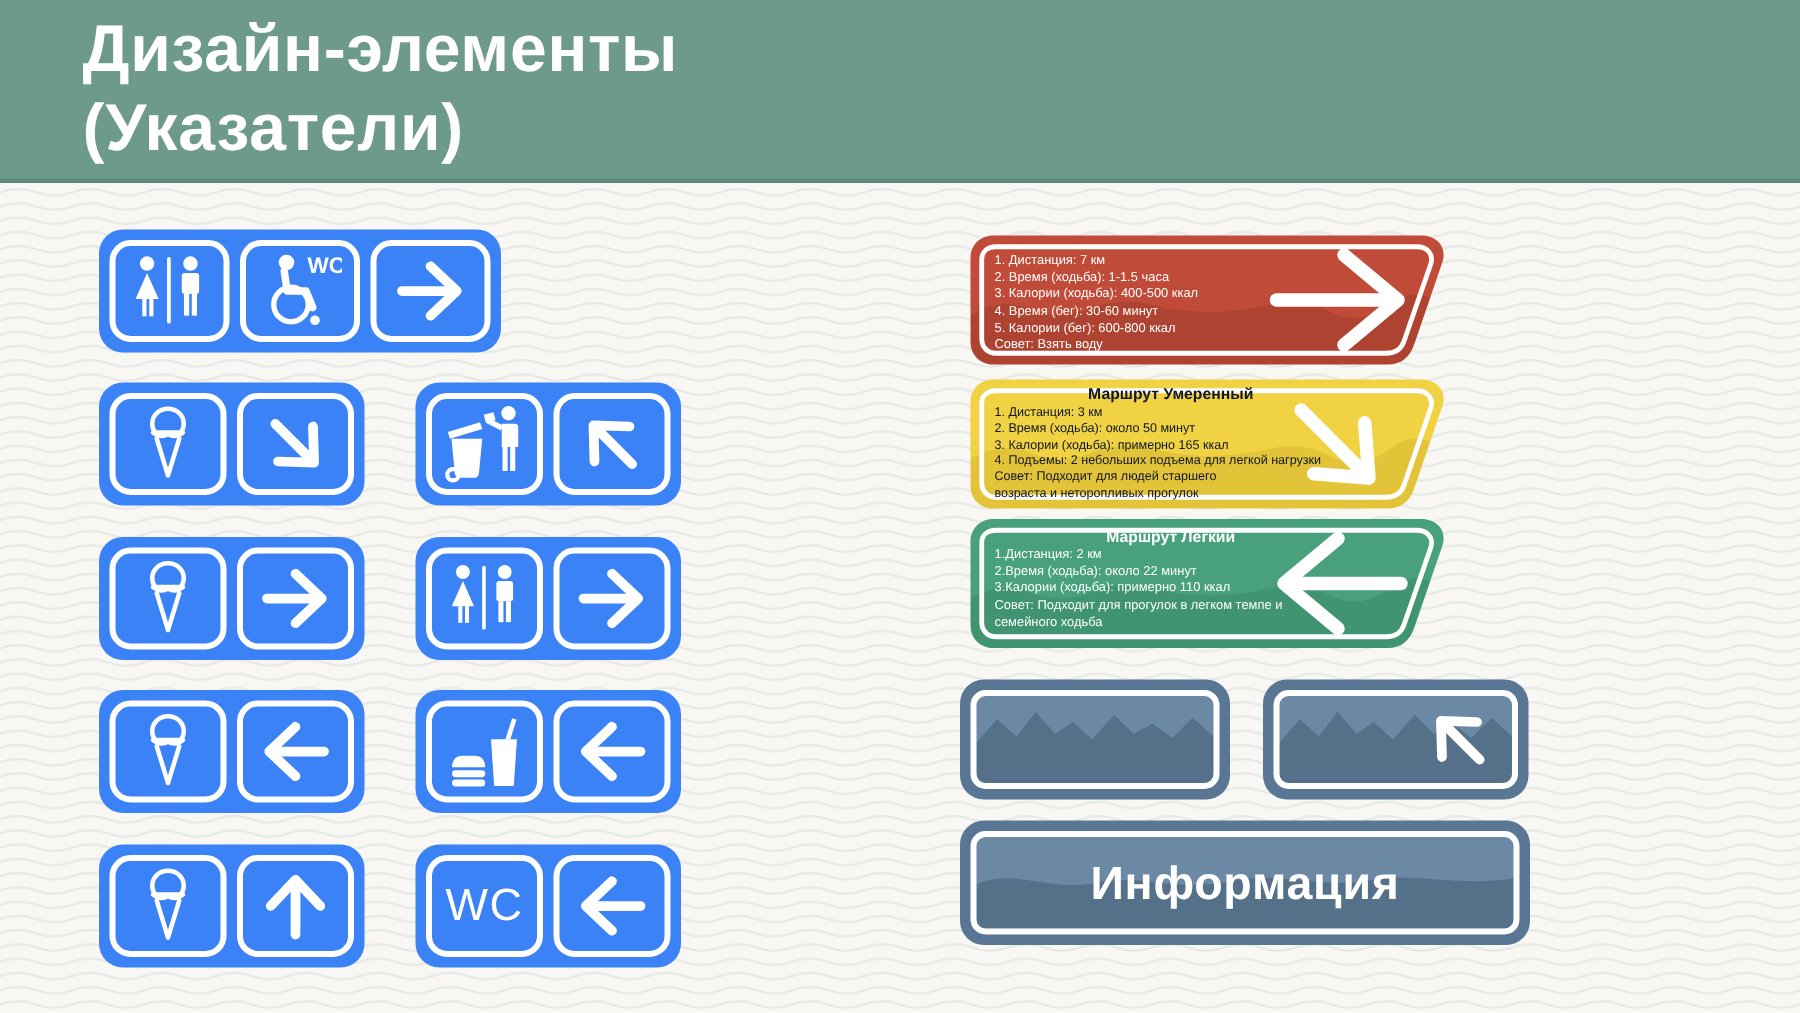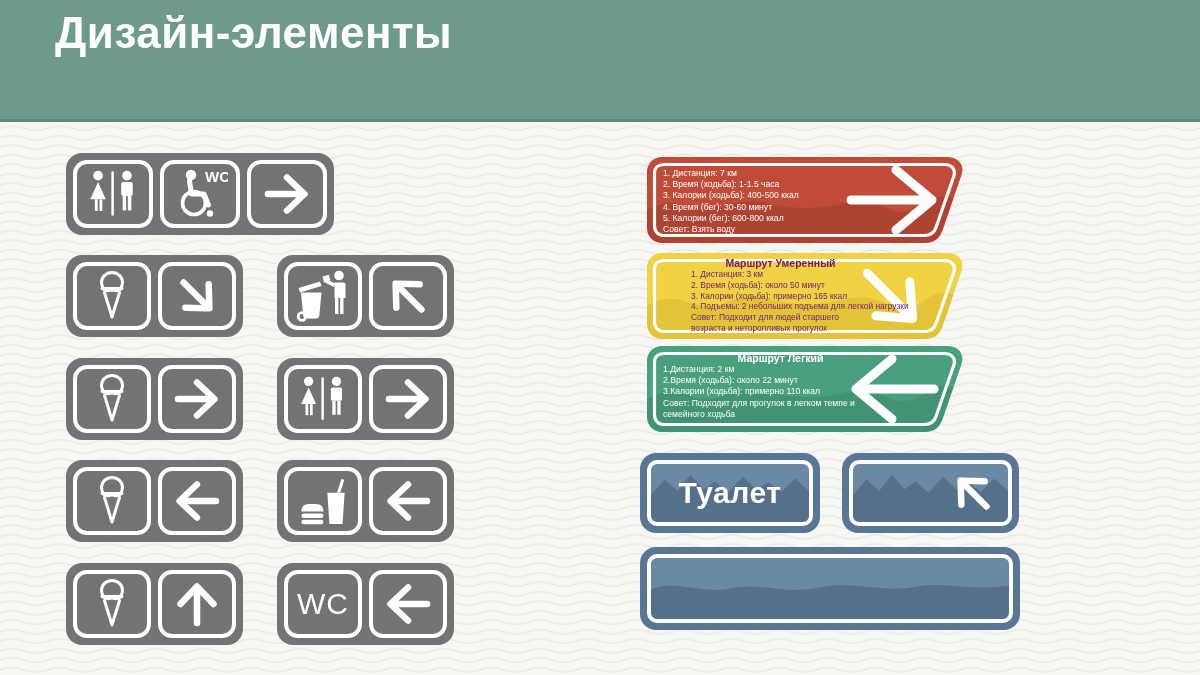--- a/index.html
+++ b/index.html
@@ -12,37 +12,37 @@
   .header{
     position:absolute;left:0;top:0;width:1200px;height:122px;
     background:#6D9A89;border-bottom:3px solid #5E8A79;box-sizing:border-box;
   }
   .title{
     position:absolute;left:55px;top:6px;color:#FFFFFF;
     font-size:44px;font-weight:700;line-height:53px;letter-spacing:.5px;
   }
   
   .icon-group{
-    position:absolute;background:#737373;border-radius:16px;
+    position:absolute;background:#3b82f6;border-radius:16px;
     padding:7px;display:flex;gap:7px;box-sizing:border-box;
   }
   .cell{
     width:78px;height:68px;border:4px solid #fff;border-radius:14px;
     display:flex;align-items:center;justify-content:center;box-sizing:border-box;
   }
   .cell-lg{width:80px;}
   .wc-big{color:#fff;font-size:30px;font-weight:500;letter-spacing:1px;}
   
   .route-sign{position:absolute;width:326px;height:88px;}
   .route-sign svg.shape{position:absolute;left:0;top:0;}
   .route-text{position:absolute;left:17px;top:11px;color:#fff;width:242px;}
   .route-title{font-size:10.5px;font-weight:700;line-height:12px;text-align:center;width:235px;}
   .route-line{font-size:8.6px;line-height:11.2px;white-space:nowrap;}
-  .route-sign.medium .route-text{color:#701a75;top:5px;}
-  .route-sign.medium .route-line{font-size:8.4px;line-height:10.8px;margin-left:28px;}
+  .route-sign.medium .route-text{color:#0f172a;top:5px;}
+  .route-sign.medium .route-line{font-size:8.4px;line-height:10.8px;}
   .route-sign.easy .route-text{top:7px;}
   .route-sign.hard .route-text{top:12px;}
   
   .blue-sign{
     position:absolute;background:#597794;border-radius:16px;
     padding:7px;box-sizing:border-box;
   }
   .blue-inner{
     position:relative;width:100%;height:100%;
     border:4px solid #fff;border-radius:10px;background:#6B89A4;
@@ -68,20 +68,21 @@
       <pattern id="wv" width="48" height="9.5" patternUnits="userSpaceOnUse">
         <path d="M0,4.7 Q12,0.4 24,4.7 T48,4.7" fill="none" stroke="#E6E9E5" stroke-width="1.5"></path>
       </pattern>
     </defs>
     <rect width="1200" height="675" fill="url(#wv)"></rect>
   </svg>
 
   <div class="header">
     <div class="title">
       <div>Дизайн-элементы</div>
+      <div>(Указатели)</div>
     </div>
   </div>
 
   <div class="icon-group" style="left:66px;top:153px;">
     <div class="cell cell-lg">
       <svg class="icon" width="54" height="50" viewBox="0 0 56 50" fill="#fff">
         <circle cx="12.5" cy="6" r="5"></circle>
         <path d="M12.5,12.5 L20.5,30.5 H4.5 Z"></path>
         <rect x="9.2" y="30.5" width="2.9" height="12"></rect>
         <rect x="14" y="30.5" width="2.9" height="12"></rect>
@@ -325,21 +326,20 @@
       <div class="route-line">Совет: Подходит для прогулок в легком темпе и</div>
       <div class="route-line">семейного ходьба</div>
     </div>
   </div>
 
   <div class="blue-sign" style="left:640px;top:453px;width:180px;height:80px;">
     <div class="blue-inner">
       <svg class="mountains" viewBox="0 0 160 60" preserveAspectRatio="none">
         <polygon points="0,32 14,16 27,28 40,11 53,26 65,18 78,30 93,13 106,26 119,19 132,29 146,15 160,28 160,60 0,60" fill="rgba(23,42,62,0.26)"></polygon>
       </svg>
-      <div class="blue-label">Туалет</div>
     </div>
   </div>
 
   <div class="blue-sign" style="left:842px;top:453px;width:177px;height:80px;">
     <div class="blue-inner">
       <svg class="mountains" viewBox="0 0 160 60" preserveAspectRatio="none">
         <polygon points="0,32 14,16 27,28 40,11 53,26 65,18 78,30 93,13 106,26 119,19 132,29 146,15 160,28 160,60 0,60" fill="rgba(23,42,62,0.26)"></polygon>
       </svg>
       <svg class="blue-arrow" width="52" height="52" viewBox="0 0 52 52" fill="none" stroke="#fff" stroke-width="6.5" stroke-linecap="round" stroke-linejoin="round">
         <g transform="rotate(45 26 26)">
@@ -348,16 +348,17 @@
           </g>
       </svg>
     </div>
   </div>
 
   <div class="blue-sign" style="left:640px;top:547px;width:380px;height:83px;">
     <div class="blue-inner">
       <svg class="mountains" viewBox="0 0 360 66" preserveAspectRatio="none">
         <path d="M0,34 C25,22 50,40 80,33 C110,26 135,40 170,32 C205,24 230,38 265,31 C295,25 320,36 360,30 L360,66 L0,66 Z" fill="rgba(23,42,62,0.26)"></path>
       </svg>
+      <div class="blue-label info">Информация</div>
     </div>
   </div>
 
 </div>
 
 </body></html>

